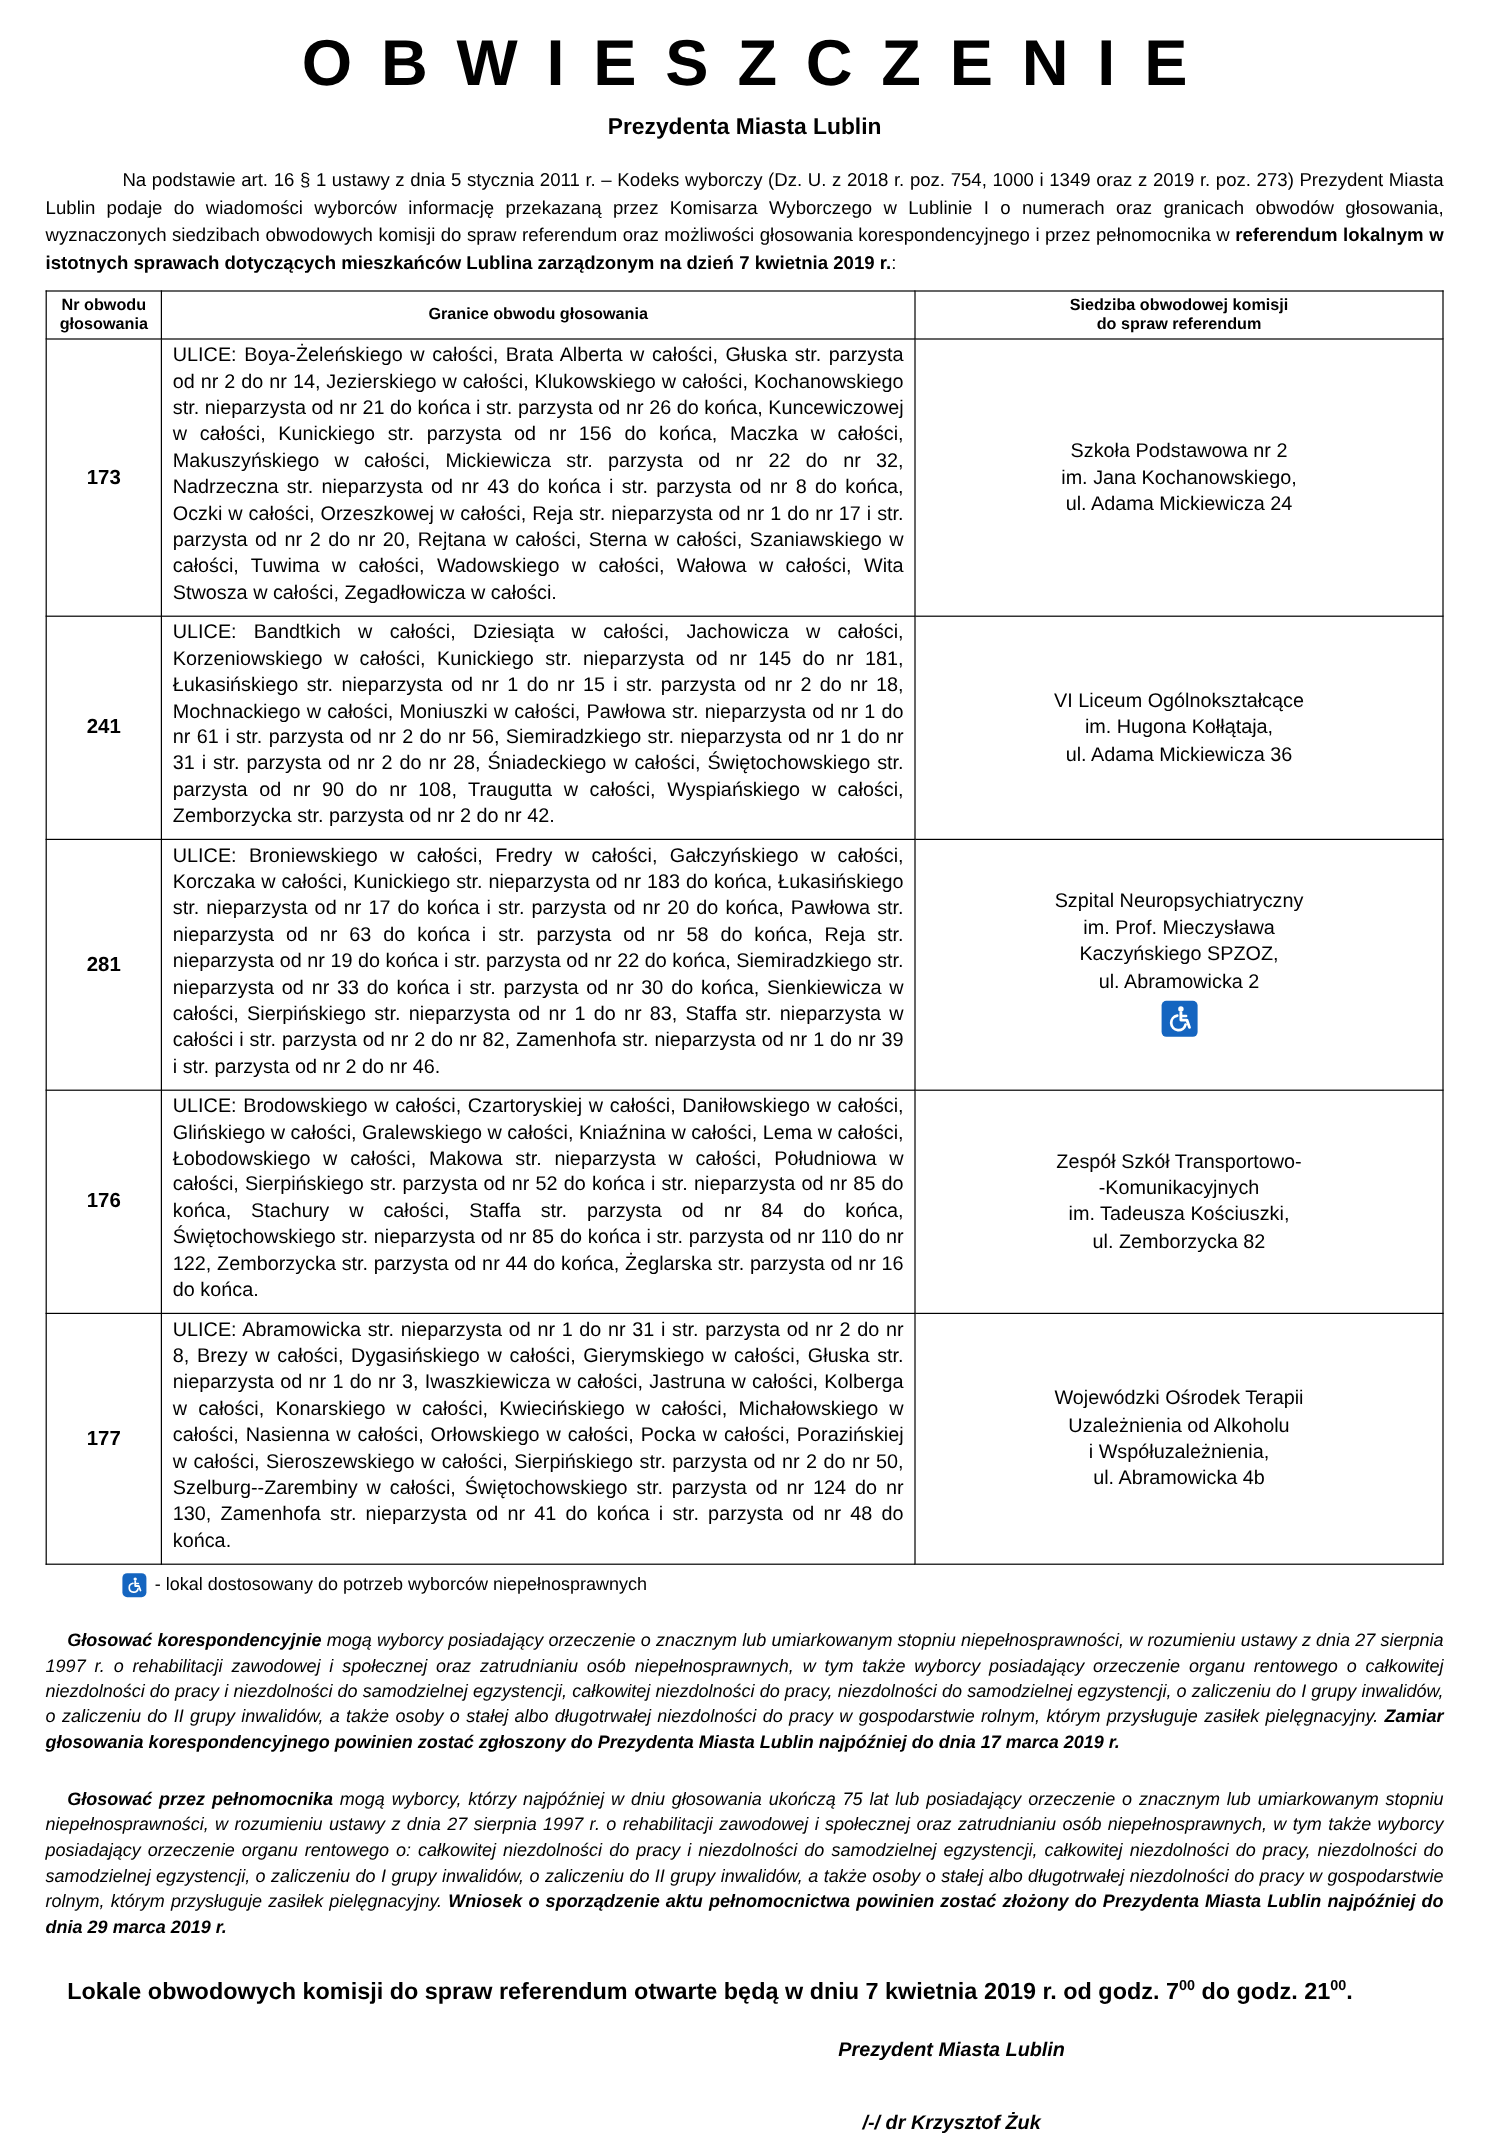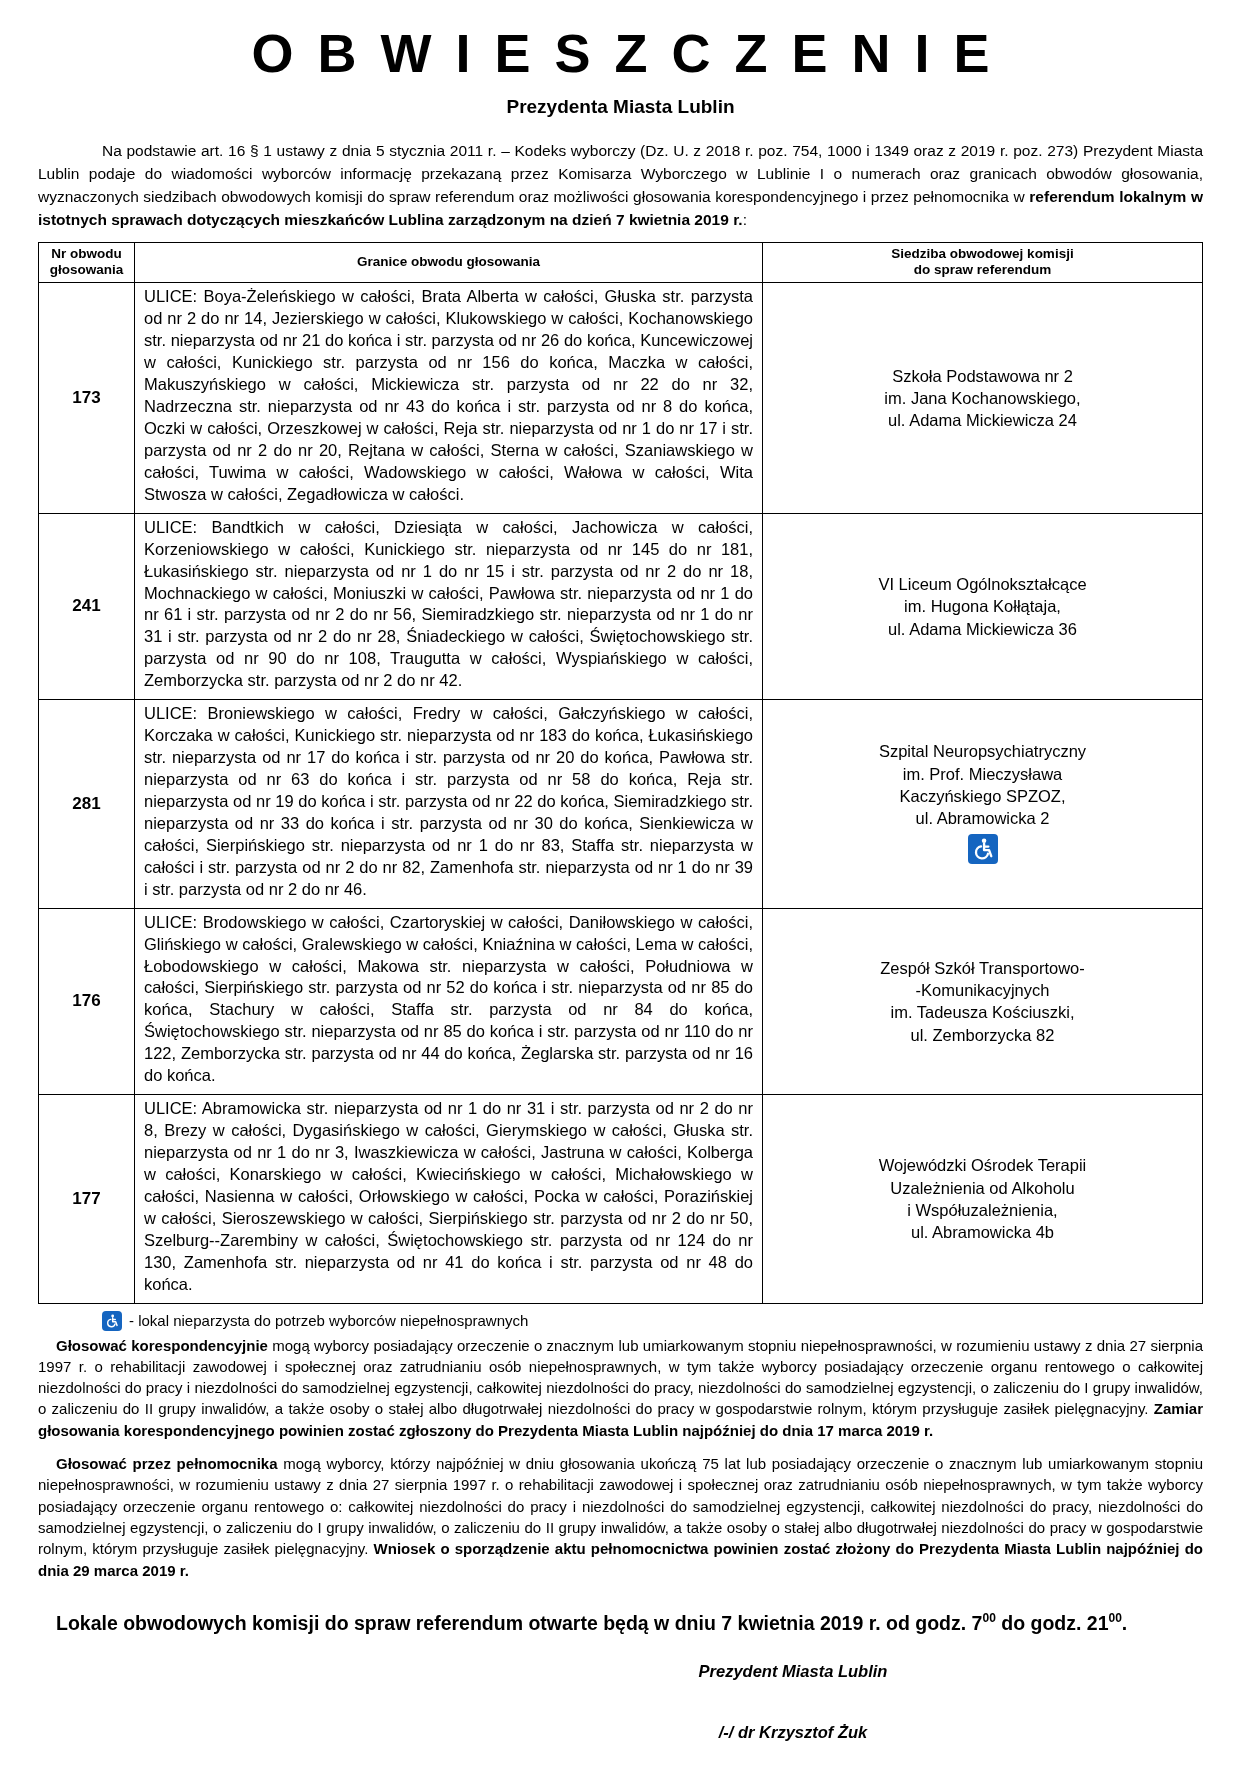--- a/index.html
+++ b/index.html
@@ -91,21 +91,22 @@
     align-items: center;
     gap: 7px;
     margin: 7px 0 4px 64px;
     font-size: 15px;
   }
   p.body-par {
     font-size: 15px;
     line-height: 1.42;
     text-align: justify;
     text-indent: 18px;
-    margin: 4px 0 12px 0;
+    margin: 26px 0 12px 0;
+    font-style: italic;
   }
   p.closing {
     font-size: 19.5px;
     font-weight: bold;
     text-indent: 18px;
     margin: 30px 0 12px 0;
   }
   p.closing sup { font-size: 12px; }
   .signature {
     width: 330px;
@@ -204,21 +205,21 @@
 
   <div class="footnote">
     <span class="wc-icon small">
       <svg viewBox="0 0 24 24" aria-hidden="true">
         <circle cx="13" cy="4.4" r="2.1" fill="#fff"></circle>
         <path d="M13 7.2 L13 13 L17.6 13 L19.6 18.6" stroke="#fff" stroke-width="2.2" fill="none" stroke-linecap="round" stroke-linejoin="round"></path>
         <path d="M13.2 9.8 L17 9.8" stroke="#fff" stroke-width="2" stroke-linecap="round"></path>
         <path d="M10.2 9.6 A 5.6 5.6 0 1 0 16.6 16.4" stroke="#fff" stroke-width="2.1" fill="none" stroke-linecap="round"></path>
       </svg>
     </span>
-    <span>- lokal nieparzysta do potrzeb wyborców niepełnosprawnych</span>
+    <span>- lokal dostosowany do potrzeb wyborców niepełnosprawnych</span>
   </div>
 
   <p class="body-par"><b>Głosować korespondencyjnie</b><span> mogą wyborcy posiadający orzeczenie o znacznym lub umiarkowanym stopniu niepełnosprawności, w rozumieniu ustawy z dnia 27 sierpnia 1997 r. o rehabilitacji zawodowej i społecznej oraz zatrudnianiu osób niepełnosprawnych, w tym także wyborcy posiadający orzeczenie organu rentowego o całkowitej niezdolności do pracy i niezdolności do samodzielnej egzystencji, całkowitej niezdolności do pracy, niezdolności do samodzielnej egzystencji, o zaliczeniu do I grupy inwalidów, o zaliczeniu do II grupy inwalidów, a także osoby o stałej albo długotrwałej niezdolności do pracy w gospodarstwie rolnym, którym przysługuje zasiłek pielęgnacyjny. </span><b>Zamiar głosowania korespondencyjnego powinien zostać zgłoszony do Prezydenta Miasta Lublin najpóźniej do dnia 17 marca 2019 r.</b></p>
 
   <p class="body-par"><b>Głosować przez pełnomocnika</b><span> mogą wyborcy, którzy najpóźniej w dniu głosowania ukończą 75 lat lub posiadający orzeczenie o znacznym lub umiarkowanym stopniu niepełnosprawności, w rozumieniu ustawy z dnia 27 sierpnia 1997 r. o rehabilitacji zawodowej i społecznej oraz zatrudnianiu osób niepełnosprawnych, w tym także wyborcy posiadający orzeczenie organu rentowego o: całkowitej niezdolności do pracy i niezdolności do samodzielnej egzystencji, całkowitej niezdolności do pracy, niezdolności do samodzielnej egzystencji, o zaliczeniu do I grupy inwalidów, o zaliczeniu do II grupy inwalidów, a także osoby o stałej albo długotrwałej niezdolności do pracy w gospodarstwie rolnym, którym przysługuje zasiłek pielęgnacyjny. </span><b>Wniosek o sporządzenie aktu pełnomocnictwa powinien zostać złożony do Prezydenta Miasta Lublin najpóźniej do dnia 29 marca 2019 r.</b></p>
 
   <p class="closing"><span>Lokale obwodowych komisji do spraw referendum otwarte będą w dniu 7 kwietnia 2019 r. od godz. 7</span><sup>00</sup><span> do godz. 21</span><sup>00</sup><span>.</span></p>
 
   <div class="signature">
     <div class="sig-title">Prezydent Miasta Lublin</div>

